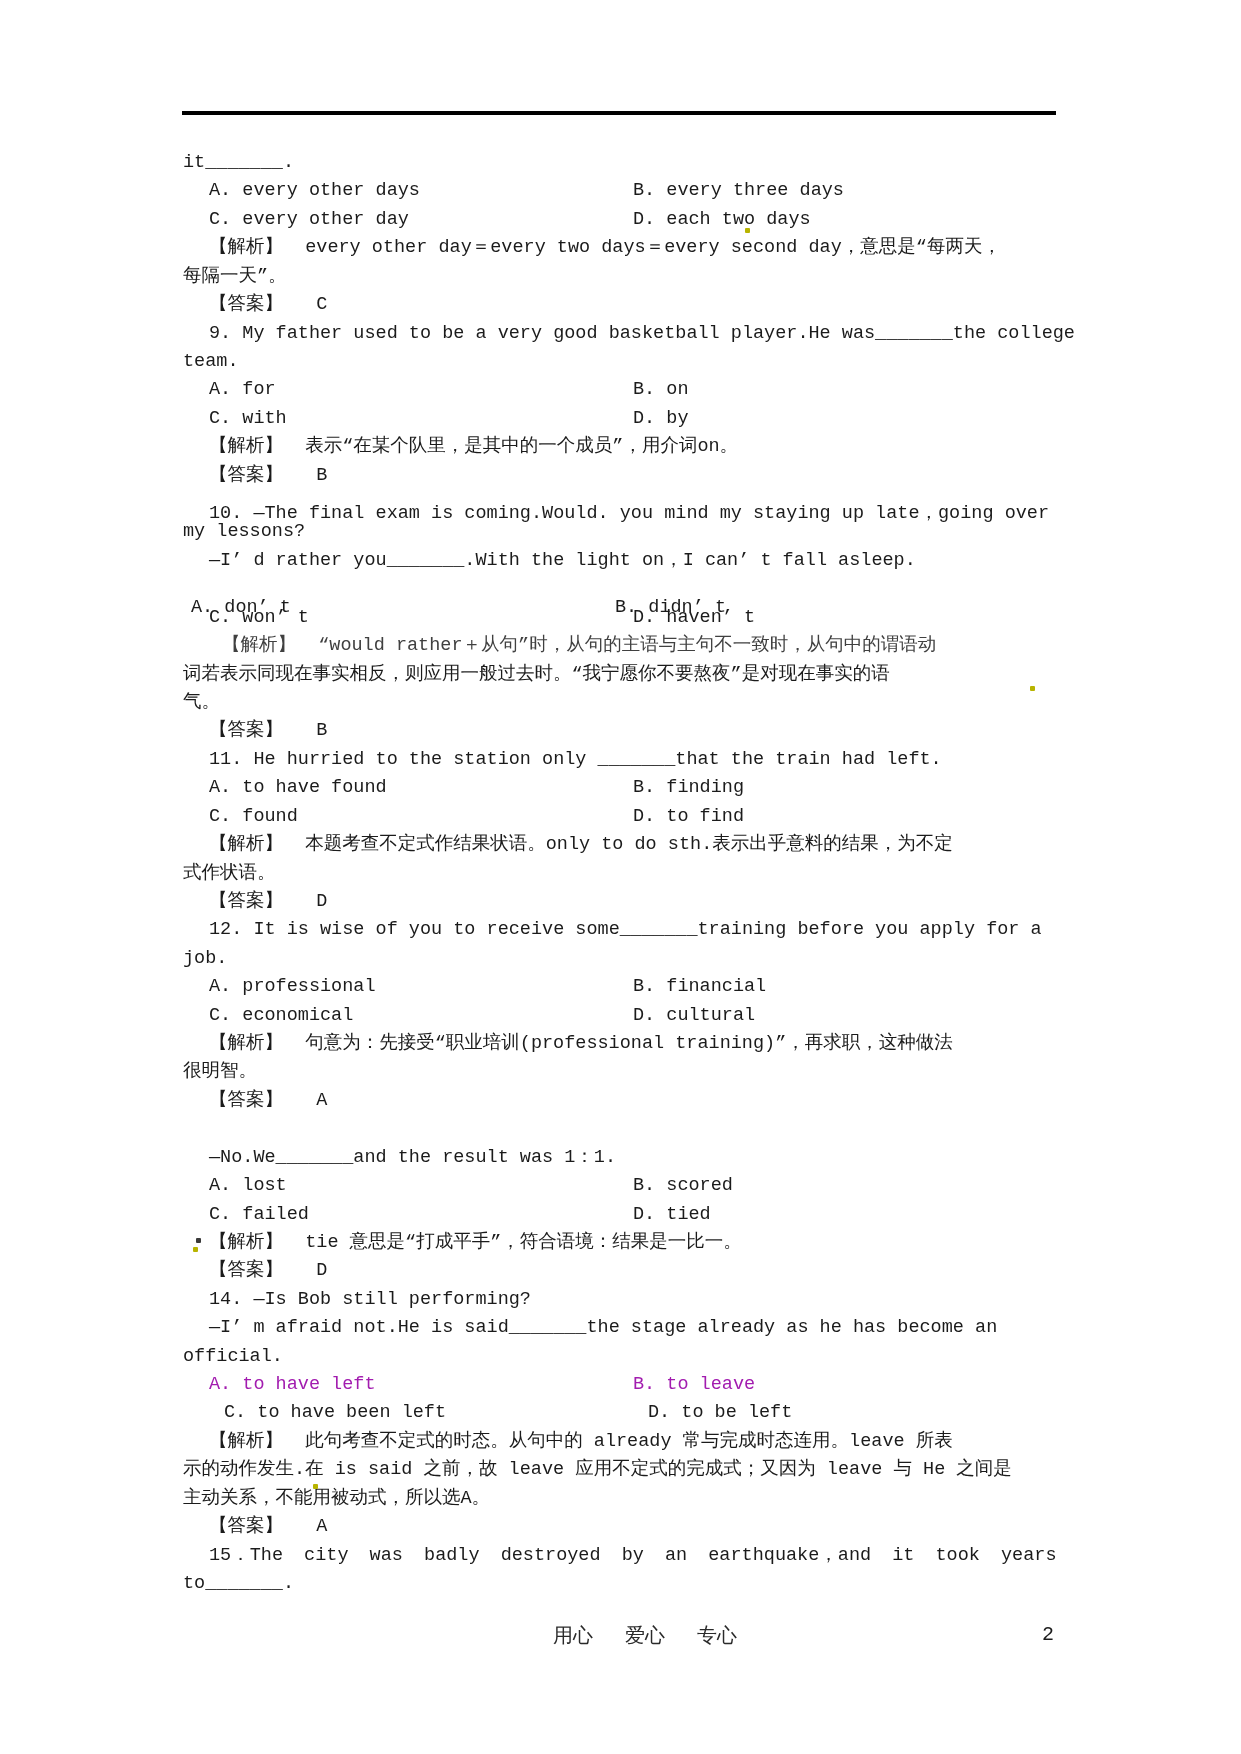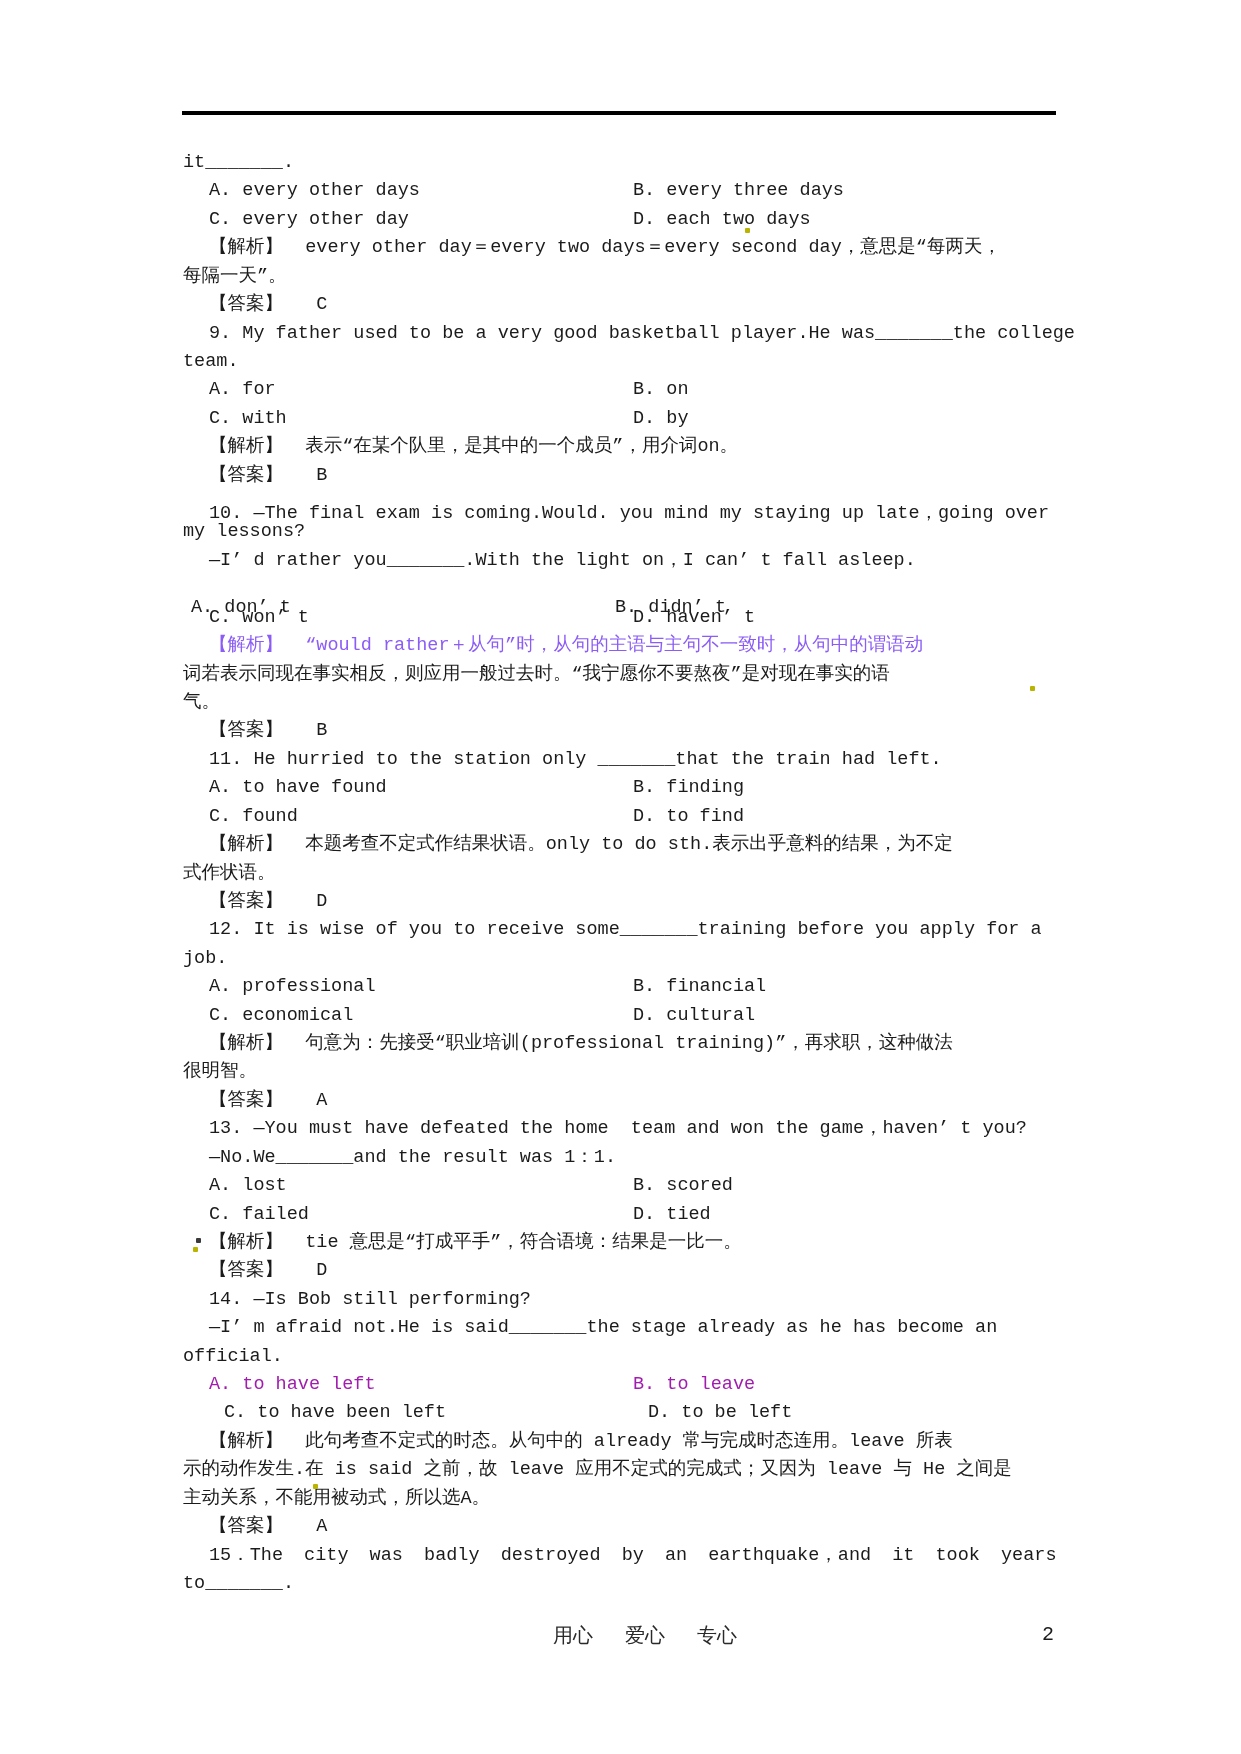--- a/index.html
+++ b/index.html
@@ -57,38 +57,37 @@
       <div class="line" style="top: 349px; color: rgb(27, 27, 27); left: 183px;">team.</div>
       <div class="line" style="top: 377px; color: rgb(27, 27, 27); left: 183px;"><span style="padding-left: 26px;">A. for</span><span class="optb" style="left: 450px;">B. on</span></div>
       <div class="line" style="top: 406px; color: rgb(27, 27, 27); left: 183px;"><span style="padding-left: 26px;">C. with</span><span class="optb" style="left: 450px;">D. by</span></div>
       <div class="line" style="top: 434px; color: rgb(27, 27, 27); left: 209px;">【解析】  表示“在某个队里，是其中的一个成员”，用介词on。</div>
       <div class="line" style="top: 463px; color: rgb(27, 27, 27); left: 209px;">【答案】   B</div>
       <div class="line" style="top: 491px; color: rgb(27, 27, 27); left: 209px; margin-top: 10px;">10. —The final exam is coming.Would. you mind my staying up late，going over</div>
       <div class="line" style="top: 519px; color: rgb(27, 27, 27); left: 183px;">my lessons?</div>
       <div class="line" style="top: 548px; color: rgb(27, 27, 27); left: 209px;">—I’ d rather you_______.With the light on，I can’ t fall asleep.</div>
       <div class="line" style="top: 576px; color: rgb(27, 27, 27); left: 165px; margin-top: 19px;"><span style="padding-left: 26px;">A. don’ t</span><span class="optb" style="left: 450px;">B. didn’ t</span></div>
       <div class="line" style="top: 605px; color: rgb(27, 27, 27); left: 183px;"><span style="padding-left: 26px;">C. won’ t</span><span class="optb" style="left: 450px;">D. haven’ t</span></div>
-      <div class="line" style="top: 633px; color: #8b5cf6; left: 209px;">【解析】  “would rather＋从句”时，从句的主语与主句不一致时，从句中的谓语动</div>
+      <div class="line" style="top: 633px; color: #404040; left: 222px;">【解析】  “would rather＋从句”时，从句的主语与主句不一致时，从句中的谓语动</div>
       <div class="line" style="top: 662px; color: rgb(27, 27, 27); left: 183px;">词若表示同现在事实相反，则应用一般过去时。“我宁愿你不要熬夜”是对现在事实的语</div>
       <div class="line" style="top: 690px; color: rgb(27, 27, 27); left: 183px;">气。</div>
       <div class="line" style="top: 718px; color: rgb(27, 27, 27); left: 209px;">【答案】   B</div>
       <div class="line" style="top: 747px; color: rgb(27, 27, 27); left: 209px;">11. He hurried to the station only _______that the train had left.</div>
       <div class="line" style="top: 775px; color: rgb(27, 27, 27); left: 183px;"><span style="padding-left: 26px;">A. to have found</span><span class="optb" style="left: 450px;">B. finding</span></div>
       <div class="line" style="top: 804px; color: rgb(27, 27, 27); left: 183px;"><span style="padding-left: 26px;">C. found</span><span class="optb" style="left: 450px;">D. to find</span></div>
       <div class="line" style="top: 832px; color: rgb(27, 27, 27); left: 209px;">【解析】  本题考查不定式作结果状语。only to do sth.表示出乎意料的结果，为不定</div>
       <div class="line" style="top: 861px; color: rgb(27, 27, 27); left: 183px;">式作状语。</div>
       <div class="line" style="top: 889px; color: rgb(27, 27, 27); left: 209px;">【答案】   D</div>
       <div class="line" style="top: 917px; color: rgb(27, 27, 27); left: 209px;">12. It is wise of you to receive some_______training before you apply for a</div>
       <div class="line" style="top: 946px; color: rgb(27, 27, 27); left: 183px;">job.</div>
       <div class="line" style="top: 974px; color: rgb(27, 27, 27); left: 183px;"><span style="padding-left: 26px;">A. professional</span><span class="optb" style="left: 450px;">B. financial</span></div>
       <div class="line" style="top: 1003px; color: rgb(27, 27, 27); left: 183px;"><span style="padding-left: 26px;">C. economical</span><span class="optb" style="left: 450px;">D. cultural</span></div>
       <div class="line" style="top: 1031px; color: rgb(27, 27, 27); left: 209px;">【解析】  句意为：先接受“职业培训(professional training)”，再求职，这种做法</div>
       <div class="line" style="top: 1059px; color: rgb(27, 27, 27); left: 183px;">很明智。</div>
       <div class="line" style="top: 1088px; color: rgb(27, 27, 27); left: 209px;">【答案】   A</div>
-      <div class="line" style="top: 1116px; color: rgb(27, 27, 27); left: 209px;">13. —You must have defeated the home  team and won the game，haven’ t you?</div>
       <div class="line" style="top: 1145px; color: rgb(27, 27, 27); left: 209px;">—No.We_______and the result was 1：1.</div>
       <div class="line" style="top: 1173px; color: rgb(27, 27, 27); left: 183px;"><span style="padding-left: 26px;">A. lost</span><span class="optb" style="left: 450px;">B. scored</span></div>
       <div class="line" style="top: 1202px; color: rgb(27, 27, 27); left: 183px;"><span style="padding-left: 26px;">C. failed</span><span class="optb" style="left: 450px;">D. tied</span></div>
       <div class="line" style="top: 1230px; color: rgb(27, 27, 27); left: 209px;">【解析】  tie 意思是“打成平手”，符合语境：结果是一比一。</div>
       <div class="line" style="top: 1258px; color: rgb(27, 27, 27); left: 209px;">【答案】   D</div>
       <div class="line" style="top: 1287px; color: rgb(27, 27, 27); left: 209px;">14. —Is Bob still performing?</div>
       <div class="line" style="top: 1315px; color: rgb(27, 27, 27); left: 209px;">—I’ m afraid not.He is said_______the stage already as he has become an</div>
       <div class="line" style="top: 1344px; color: rgb(27, 27, 27); left: 183px;">official.</div>
       <div class="line" style="top: 1372px; color: #a21caf; left: 183px;"><span style="padding-left: 26px;">A. to have left</span><span class="optb" style="left: 450px;">B. to leave</span></div>
       <div class="line" style="top: 1400px; color: rgb(27, 27, 27); left: 198px;"><span style="padding-left: 26px;">C. to have been left</span><span class="optb" style="left: 450px;">D. to be left</span></div>

